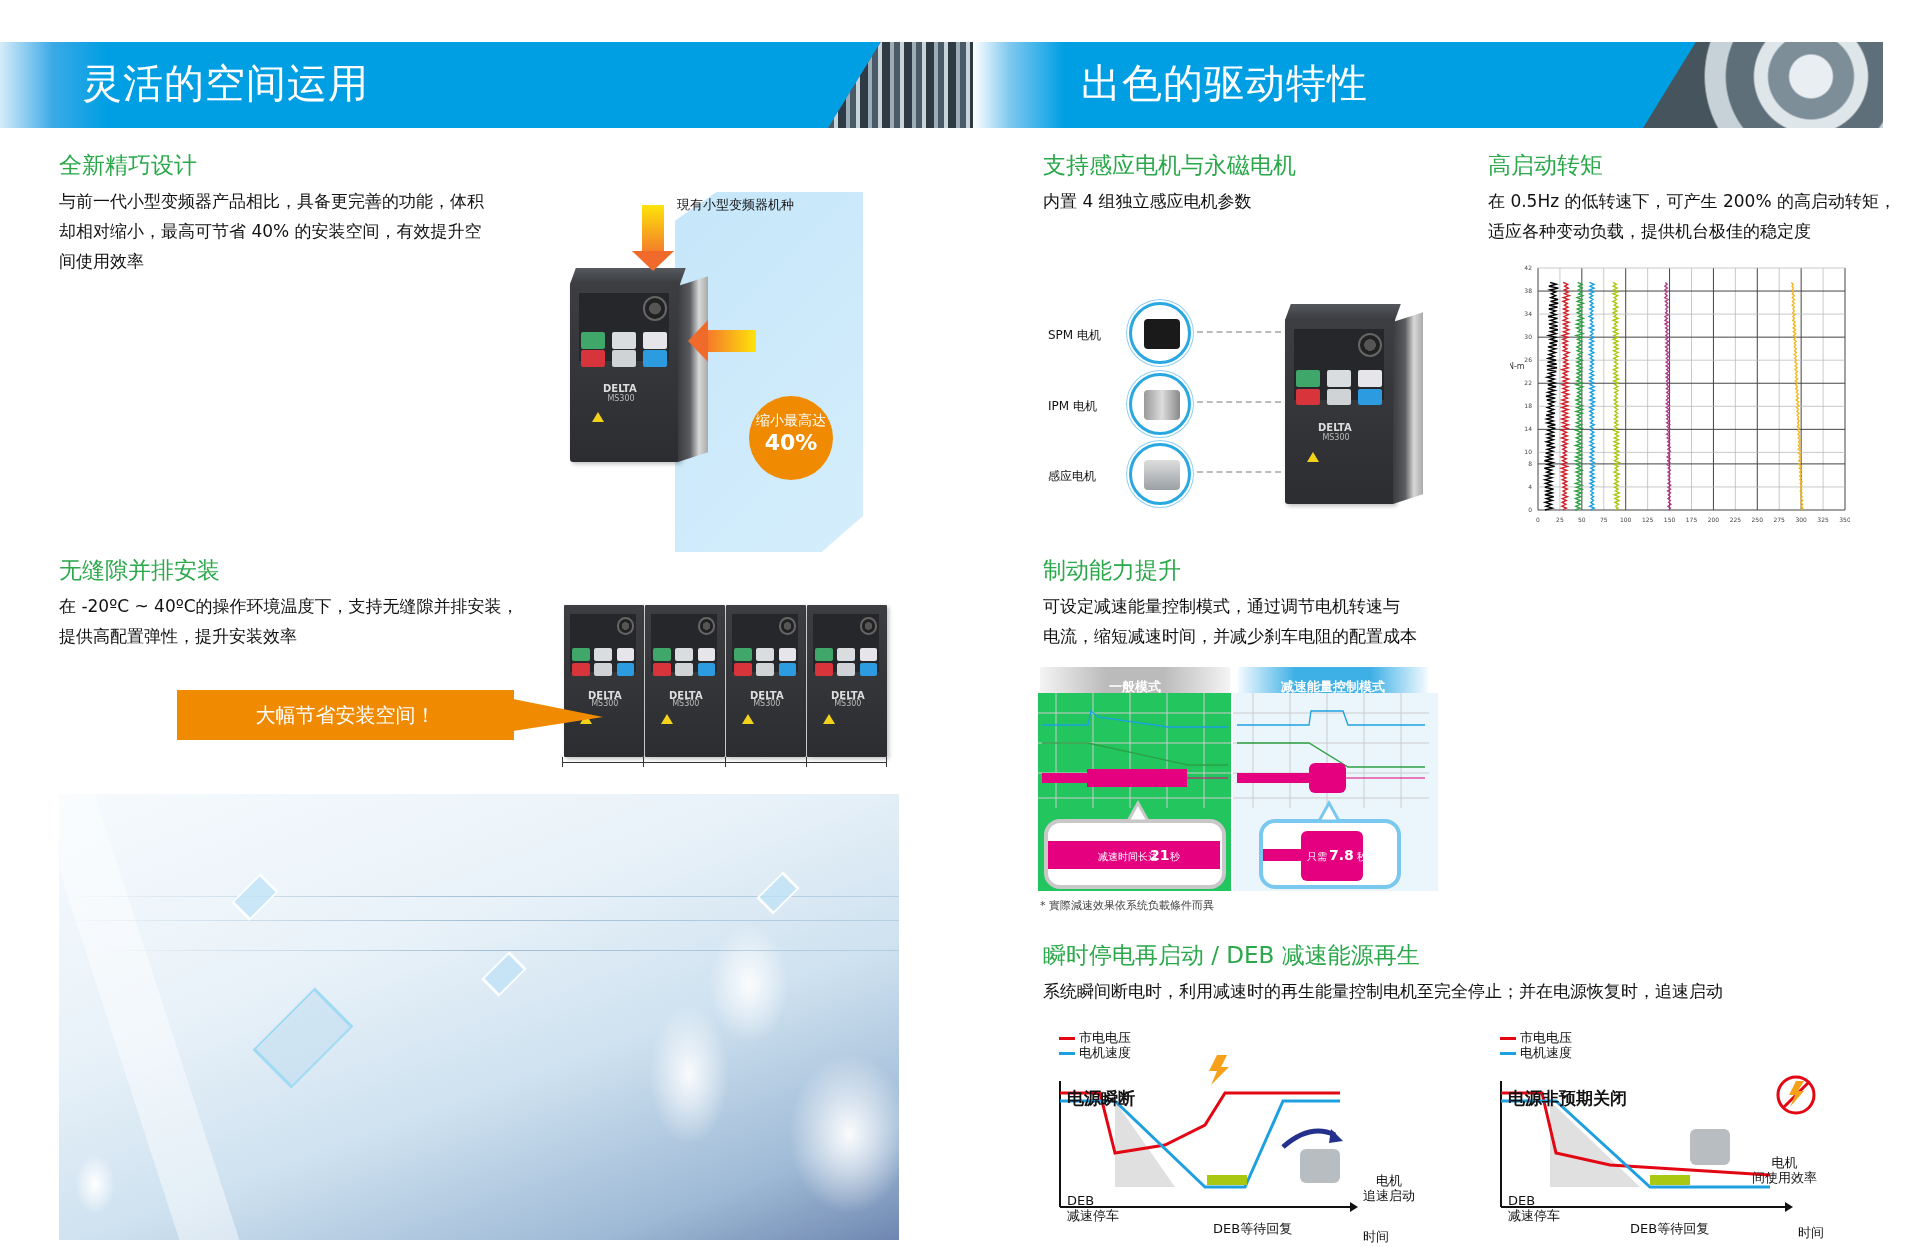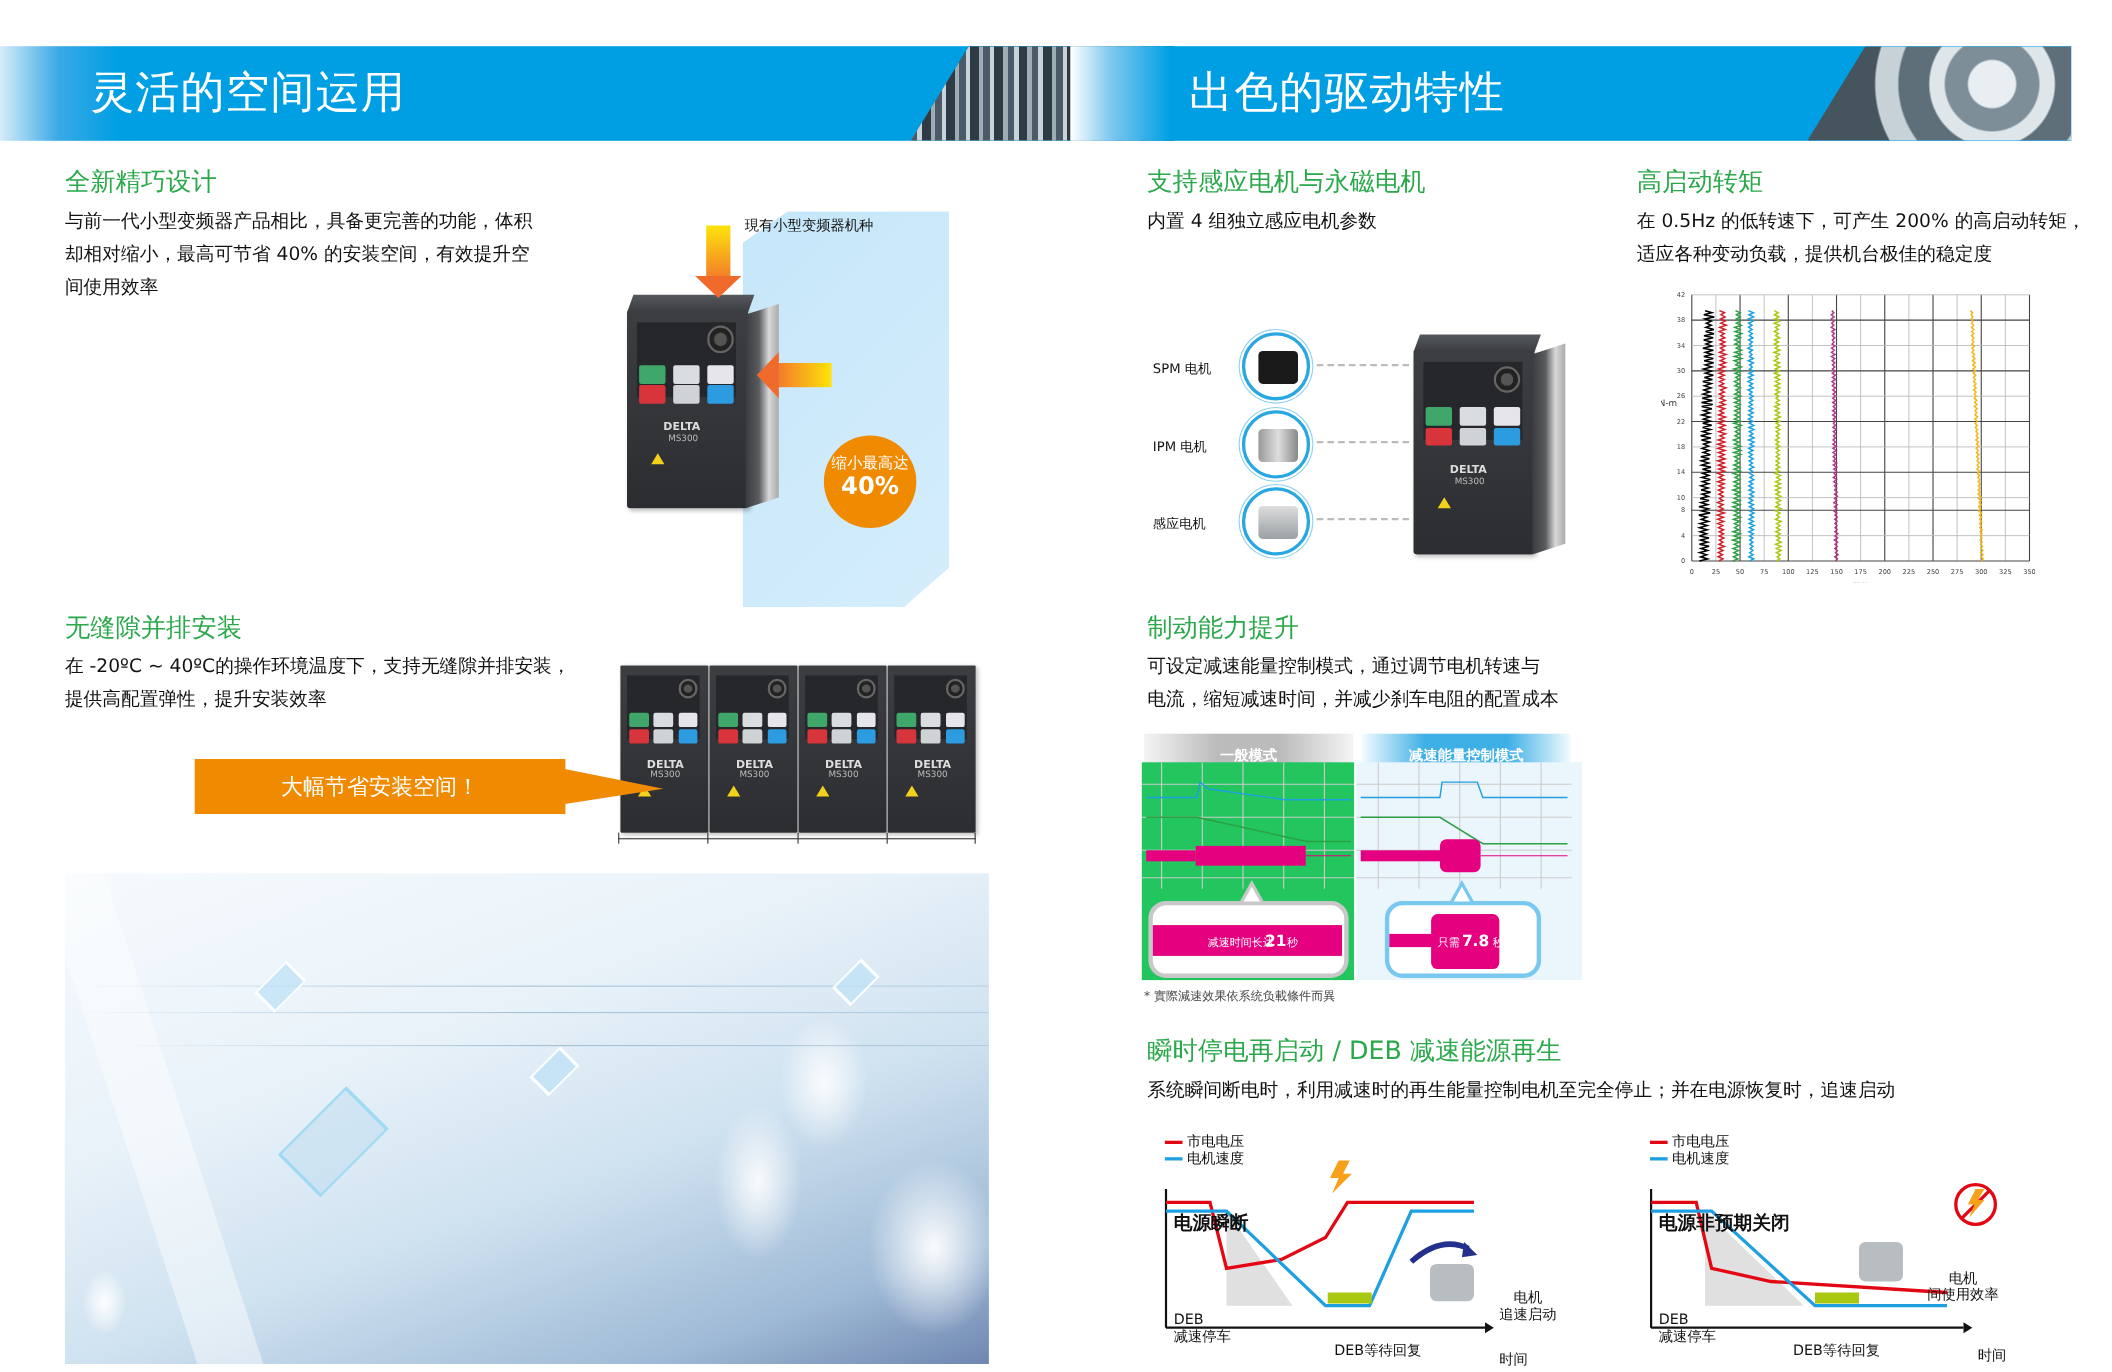--- a/index.html
+++ b/index.html
@@ -80,21 +80,21 @@
   .mode-tab.blue { left: 1238px; width: 190px; background: linear-gradient(90deg, #f4fbff, #3fb0e6 30%, #3fb0e6 70%, #f4fbff); }
   .scope { position: absolute; top: 693px; height: 198px; }
   .scope.s1 { left: 1038px; width: 193px; background: #22c55e; }
   .scope.s2 { left: 1233px; width: 205px; background: #eaf5fc; }
   .footnote { position: absolute; left: 1040px; top: 898px; font-size: 11px; color: #444; }
 
   
   .deb { position: absolute; top: 1025px; width: 400px; height: 222px; }
   .legend-item { position: absolute; font-size: 13px; color: #111; display: flex; align-items: center; gap: 4px; }
   .legend-item .sw { width: 16px; height: 3px; }
-  .deb-title { position: absolute; font-size: 17px; font-weight: bold; color: #111; margin-top: 13px; }
+  .deb-title { position: absolute; font-size: 17px; font-weight: bold; color: #111; }
   .deb-txt { position: absolute; font-size: 13px; color: #111; line-height: 15px; }
 </style>
 </head>
 <body>
 
 <div class="banner banner-left">
   <div class="banner-title">灵活的空间运用</div>
   <div class="banner-photo"></div>
 </div>
 

